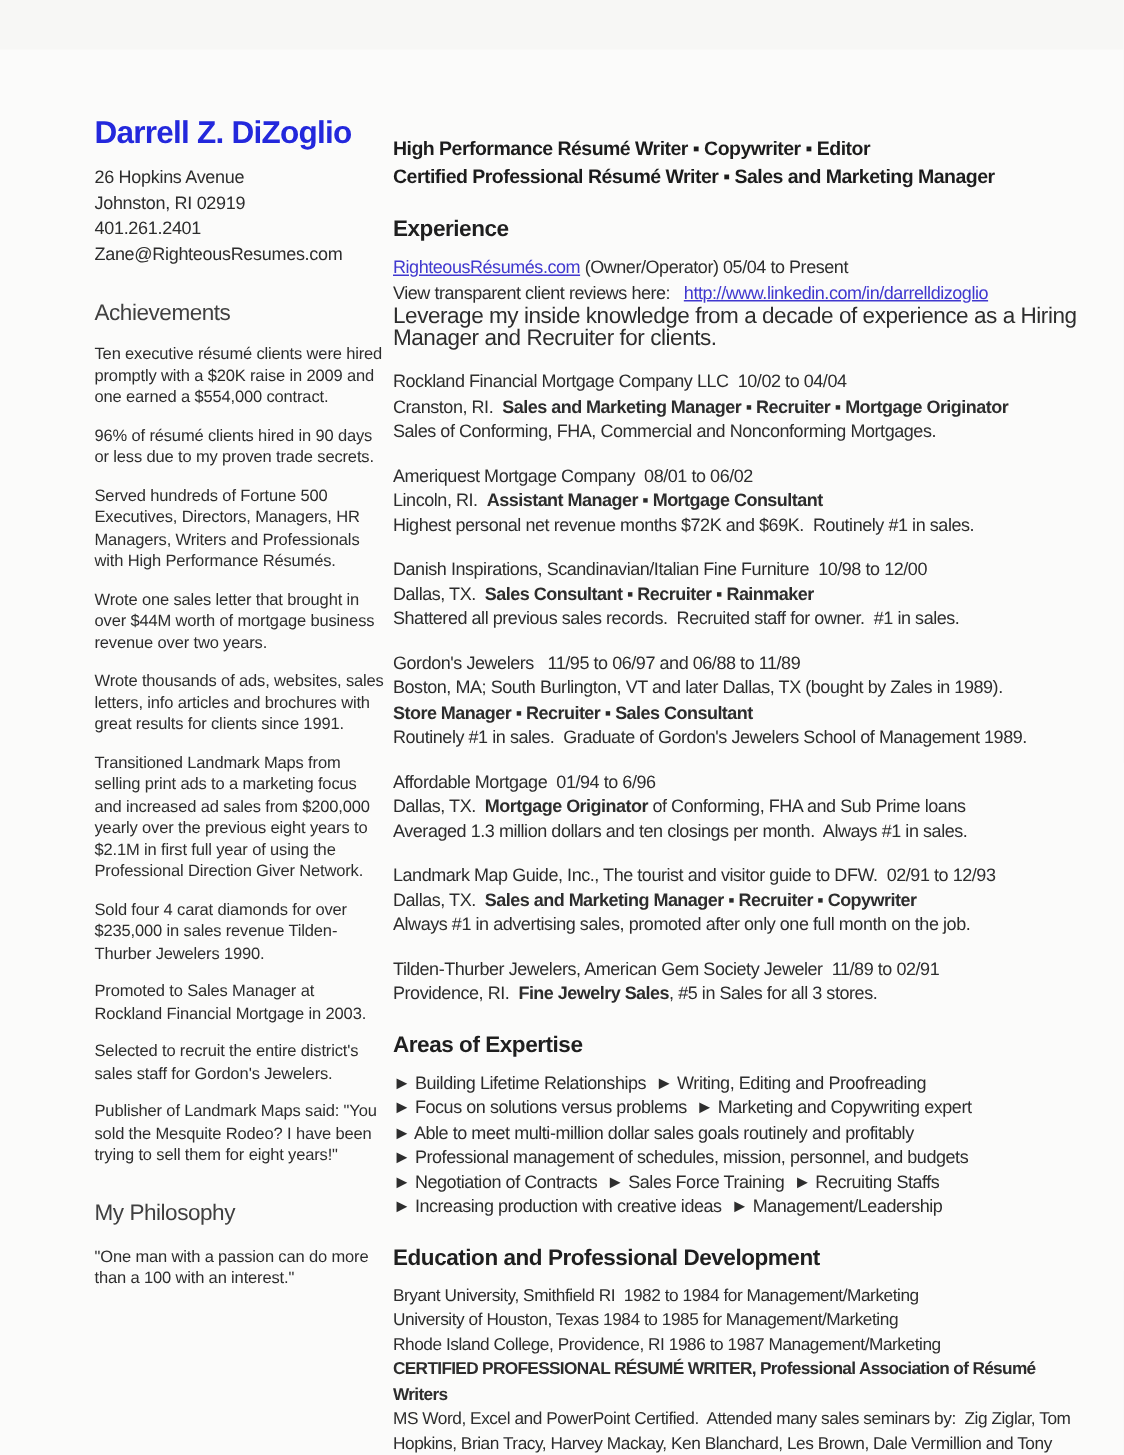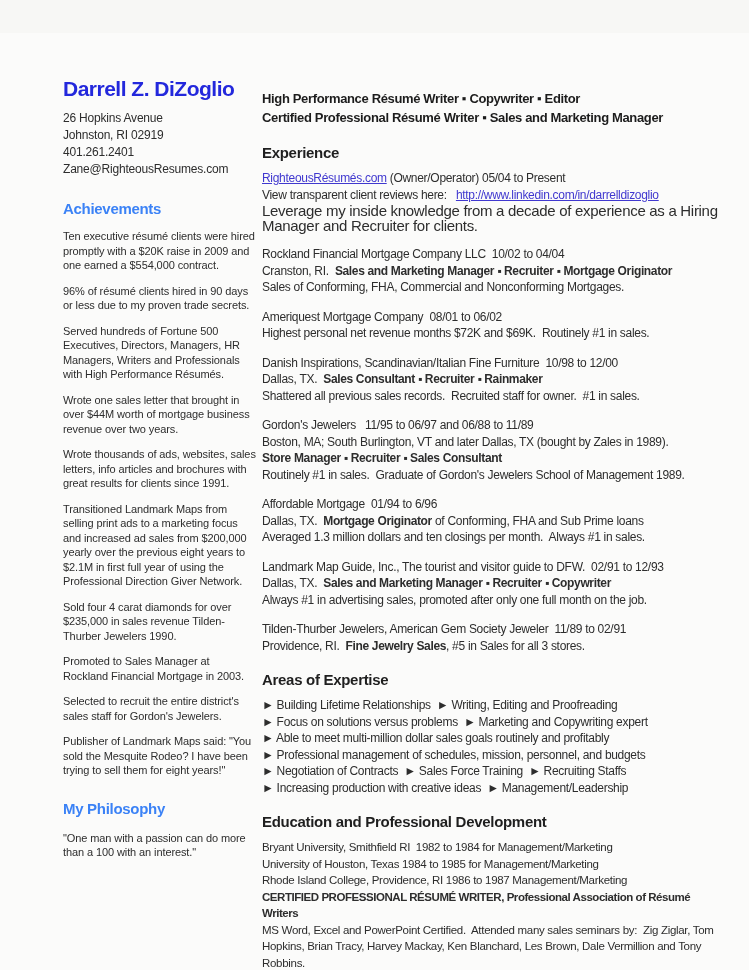--- a/index.html
+++ b/index.html
@@ -15,21 +15,21 @@
   
   .left-col{position:absolute;left:63px;top:44px;width:194px;}
   .person-name{
     margin:0 0 9px 0;
     font-size:21px;font-weight:bold;letter-spacing:-0.5px;
     color:#2328dc;
   }
   .addr-line{font-size:12px;line-height:17px;letter-spacing:-0.2px;}
   .side-heading{
     margin:22px 0 12px 0;
-    font-size:15px;font-weight:bold;letter-spacing:-0.3px;color:#3b82f6;
+    font-size:15px;font-weight:normal;letter-spacing:-0.3px;color:#404040;
   }
   .ach-para{
     margin:0 0 11px 0;
     font-size:11px;line-height:14.5px;letter-spacing:-0.1px;
     white-space:normal;
   }
   .philosophy-quote{
     margin:14px 0 0 0;
     font-size:11px;line-height:14.5px;letter-spacing:-0.1px;
   }
@@ -111,20 +111,21 @@
     </div>
 
     <div class="job">
       <div class="job-line">Rockland Financial Mortgage Company LLC  10/02 to 04/04</div>
       <div class="job-line"><span>Cranston, RI.  </span><b>Sales and Marketing Manager ▪ Recruiter ▪ Mortgage Originator</b></div>
       <div class="job-line">Sales of Conforming, FHA, Commercial and Nonconforming Mortgages.</div>
     </div>
 
     <div class="job">
       <div class="job-line">Ameriquest Mortgage Company  08/01 to 06/02</div>
+      <div class="job-line"><span>Lincoln, RI.  </span><b>Assistant Manager ▪ Mortgage Consultant</b></div>
       <div class="job-line">Highest personal net revenue months $72K and $69K.  Routinely #1 in sales.</div>
     </div>
 
     <div class="job">
       <div class="job-line">Danish Inspirations, Scandinavian/Italian Fine Furniture  10/98 to 12/00</div>
       <div class="job-line"><span>Dallas, TX.  </span><b>Sales Consultant ▪ Recruiter ▪ Rainmaker</b></div>
       <div class="job-line">Shattered all previous sales records.  Recruited staff for owner.  #1 in sales.</div>
     </div>
 
     <div class="job">

